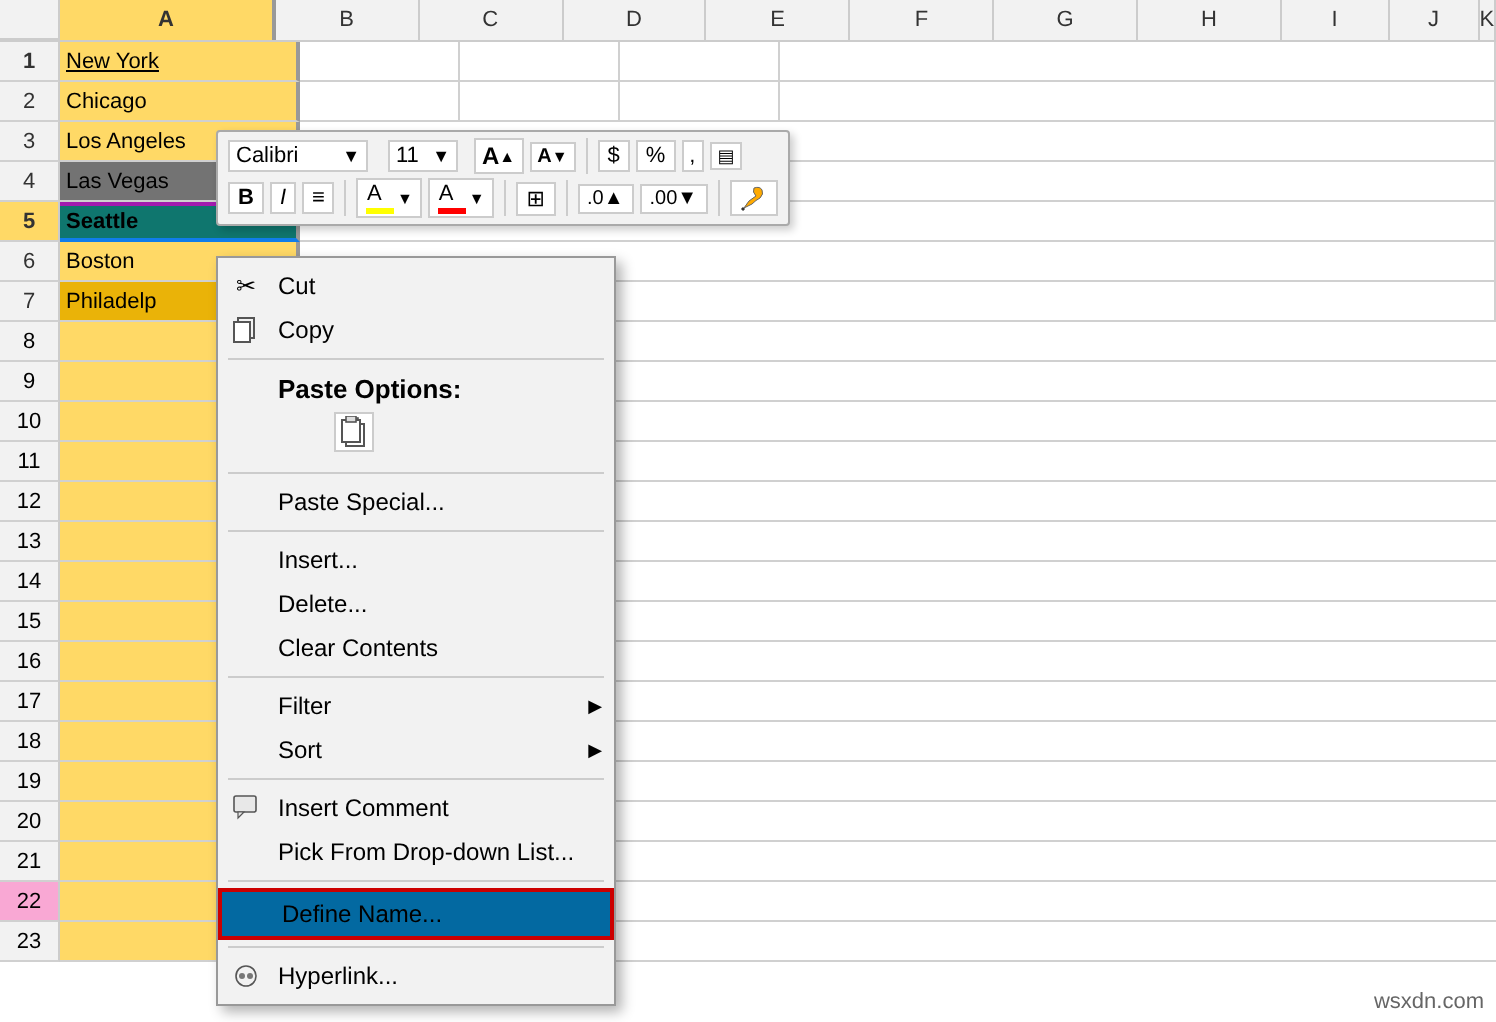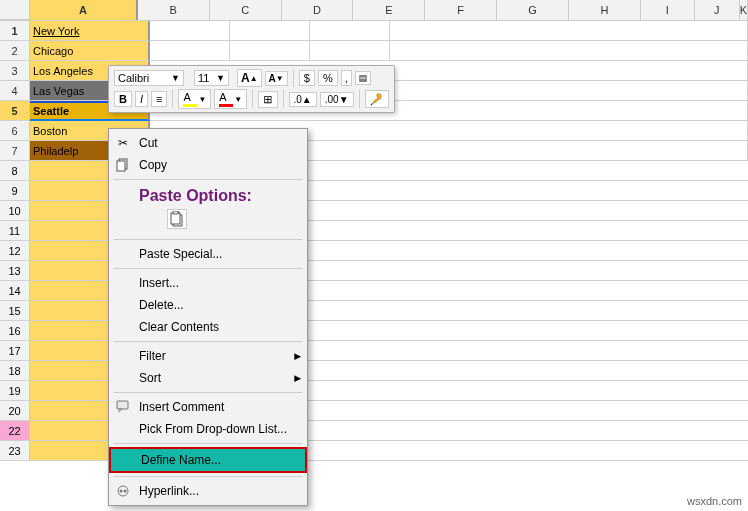--- a/index.html
+++ b/index.html
@@ -69,25 +69,25 @@
       position: absolute;
       right: 6px;
       font-size: 9px;
     }
     .menu-separator { height: 1px; background: #ccc; margin: 3px 5px; border: none; }
     .menu-item-icon { width: 16px; height: 16px; display: flex; align-items: center; justify-content: center; position: absolute; left: 6px; }
     .menu-item-label { margin-left: 0; }
 
     
     .menu-item-define-name {
-      background: #14b8a6;
+      background: #0369a1;
       border: 2px solid #cc0000;
     }
 
-    .paste-options-label { font-size: 16px; font-weight: bold; padding: 4px 20px 2px 30px; color: #701a75; }
+    .paste-options-label { font-size: 13px; font-weight: bold; padding: 4px 20px 2px 30px; color: #000000; }
     .paste-icon-box { width: 20px; height: 20px; background: white; border: 1px solid #ccc; display: flex; align-items: center; justify-content: center; margin-left: 30px; margin-bottom: 3px; font-size: 11px; cursor: pointer; }
 
     
     .watermark { position: absolute; bottom: 4px; right: 6px; font-size: 11px; color: #666; z-index: 10; }
 
     
     .row-header-highlight { background: #ffd966; font-weight: bold; }
 
     
     .corner { width: 30px; height: 20px; background: #f2f2f2; border-right: 1px solid #ccc; border-bottom: 1px solid #ccc; flex-shrink: 0; }
@@ -139,33 +139,33 @@
     </div>
 
     <div style="display:flex;">
       <div class="row-header" style="width:30px; min-width:30px; height:20px; background:#f2f2f2; border-right:1px solid #ccc; border-bottom:1px solid #d0d0d0; display:flex; align-items:center; justify-content:center; font-size:11px;">4</div>
       <div class="cell cell-a" style="width:120px; height:20px; background:#737373; border-right:2px solid #999; border-bottom:1px solid #d0d0d0; padding-left:3px; font-size:11px;">Las Vegas</div>
       <div class="cell" style="flex:1; height:20px; border-bottom:1px solid #d0d0d0;"></div>
     </div>
 
     <div style="display:flex;">
       <div class="row-header row-header-highlight" style="width:30px; min-width:30px; height:20px; background:#ffd966; border-right:1px solid #ccc; border-bottom:1px solid #d0d0d0; display:flex; align-items:center; justify-content:center; font-size:11px; font-weight:bold;">5</div>
-      <div class="cell cell-a" style="width:120px; height:20px; background:#eab308; border-right:2px solid #999; border-bottom:2px solid #107de9; border-top:2px solid #1d4ed8; padding-left:3px; font-size:11px; font-weight:bold;">Seattle</div>
+      <div class="cell cell-a" style="width:120px; height:20px; background:#0f766e; border-right:2px solid #999; border-bottom:2px solid #107de9; border-top:2px solid #a21caf; padding-left:3px; font-size:11px; font-weight:bold;">Seattle</div>
       <div class="cell" style="flex:1; height:20px; border-bottom:1px solid #d0d0d0;"></div>
     </div>
 
     <div style="display:flex;">
       <div class="row-header" style="width:30px; min-width:30px; height:20px; background:#f2f2f2; border-right:1px solid #ccc; border-bottom:1px solid #d0d0d0; display:flex; align-items:center; justify-content:center; font-size:11px;">6</div>
       <div class="cell cell-a" style="width:120px; height:20px; background:#ffd966; border-right:2px solid #999; border-bottom:1px solid #d0d0d0; padding-left:3px; font-size:11px;">Boston</div>
       <div class="cell" style="flex:1; height:20px; border-bottom:1px solid #d0d0d0;"></div>
     </div>
 
     <div style="display:flex;">
       <div class="row-header" style="width:30px; min-width:30px; height:20px; background:#f2f2f2; border-right:1px solid #ccc; border-bottom:1px solid #d0d0d0; display:flex; align-items:center; justify-content:center; font-size:11px;">7</div>
-      <div class="cell cell-a" style="width:120px; height:20px; background:#a16207; border-right:2px solid #8b5cf6; border-bottom:1px solid #d0d0d0; padding-left:3px; font-size:11px;">Philadelp</div>
+      <div class="cell cell-a" style="width:120px; height:20px; background:#eab308; border-right:2px solid #8b5cf6; border-bottom:1px solid #d0d0d0; padding-left:3px; font-size:11px;">Philadelp</div>
       <div class="cell" style="flex:1; height:20px; border-bottom:1px solid #d0d0d0;"></div>
     </div>
 
     <div id="empty-rows">
         <div style="display: flex;">
       <div style="width:30px; min-width:30px; height:20px; background:#f2f2f2; border-right:1px solid #ccc; border-bottom:1px solid #d0d0d0; display:flex; align-items:center; justify-content:center; font-size:11px;">8</div>
       <div style="width:120px; height:20px; background:#ffd966; border-right:2px solid #999; border-bottom:1px solid #d0d0d0; padding-left:3px; font-size:11px;"></div>
       <div style="flex:1; height:20px; border-bottom:1px solid #d0d0d0;"></div>
     </div>
         <div style="display: flex;">
@@ -218,20 +218,25 @@
       <div style="width:120px; height:20px; background:#ffd966; border-right:2px solid #999; border-bottom:1px solid #d0d0d0; padding-left:3px; font-size:11px;"></div>
       <div style="flex:1; height:20px; border-bottom:1px solid #d0d0d0;"></div>
     </div>
         <div style="display: flex;">
       <div style="width:30px; min-width:30px; height:20px; background:#f2f2f2; border-right:1px solid #ccc; border-bottom:1px solid #d0d0d0; display:flex; align-items:center; justify-content:center; font-size:11px;">19</div>
       <div style="width:120px; height:20px; background:#ffd966; border-right:2px solid #999; border-bottom:1px solid #d0d0d0; padding-left:3px; font-size:11px;"></div>
       <div style="flex:1; height:20px; border-bottom:1px solid #d0d0d0;"></div>
     </div>
         <div style="display: flex;">
       <div style="width:30px; min-width:30px; height:20px; background:#f2f2f2; border-right:1px solid #ccc; border-bottom:1px solid #d0d0d0; display:flex; align-items:center; justify-content:center; font-size:11px;">20</div>
+      <div style="width:120px; height:20px; background:#ffd966; border-right:2px solid #999; border-bottom:1px solid #d0d0d0; padding-left:3px; font-size:11px;"></div>
+      <div style="flex:1; height:20px; border-bottom:1px solid #d0d0d0;"></div>
+    </div>
+        <div style="display: flex;">
+      <div style="width:30px; min-width:30px; height:20px; background:#f2f2f2; border-right:1px solid #ccc; border-bottom:1px solid #d0d0d0; display:flex; align-items:center; justify-content:center; font-size:11px;">21</div>
       <div style="width:120px; height:20px; background:#ffd966; border-right:2px solid #999; border-bottom:1px solid #d0d0d0; padding-left:3px; font-size:11px;"></div>
       <div style="flex:1; height:20px; border-bottom:1px solid #d0d0d0;"></div>
     </div>
         <div style="display: flex;">
       <div style="width:30px; min-width:30px; height:20px; background:#f9a8d4; border-right:1px solid #ccc; border-bottom:1px solid #d0d0d0; display:flex; align-items:center; justify-content:center; font-size:11px;">22</div>
       <div style="width:120px; height:20px; background:#ffd966; border-right:2px solid #999; border-bottom:1px solid #d0d0d0; padding-left:3px; font-size:11px;"></div>
       <div style="flex:1; height:20px; border-bottom:1px solid #d0d0d0;"></div>
     </div>
         <div style="display: flex;">
       <div style="width:30px; min-width:30px; height:20px; background:#f2f2f2; border-right:1px solid #ccc; border-bottom:1px solid #d0d0d0; display:flex; align-items:center; justify-content:center; font-size:11px;">23</div>

